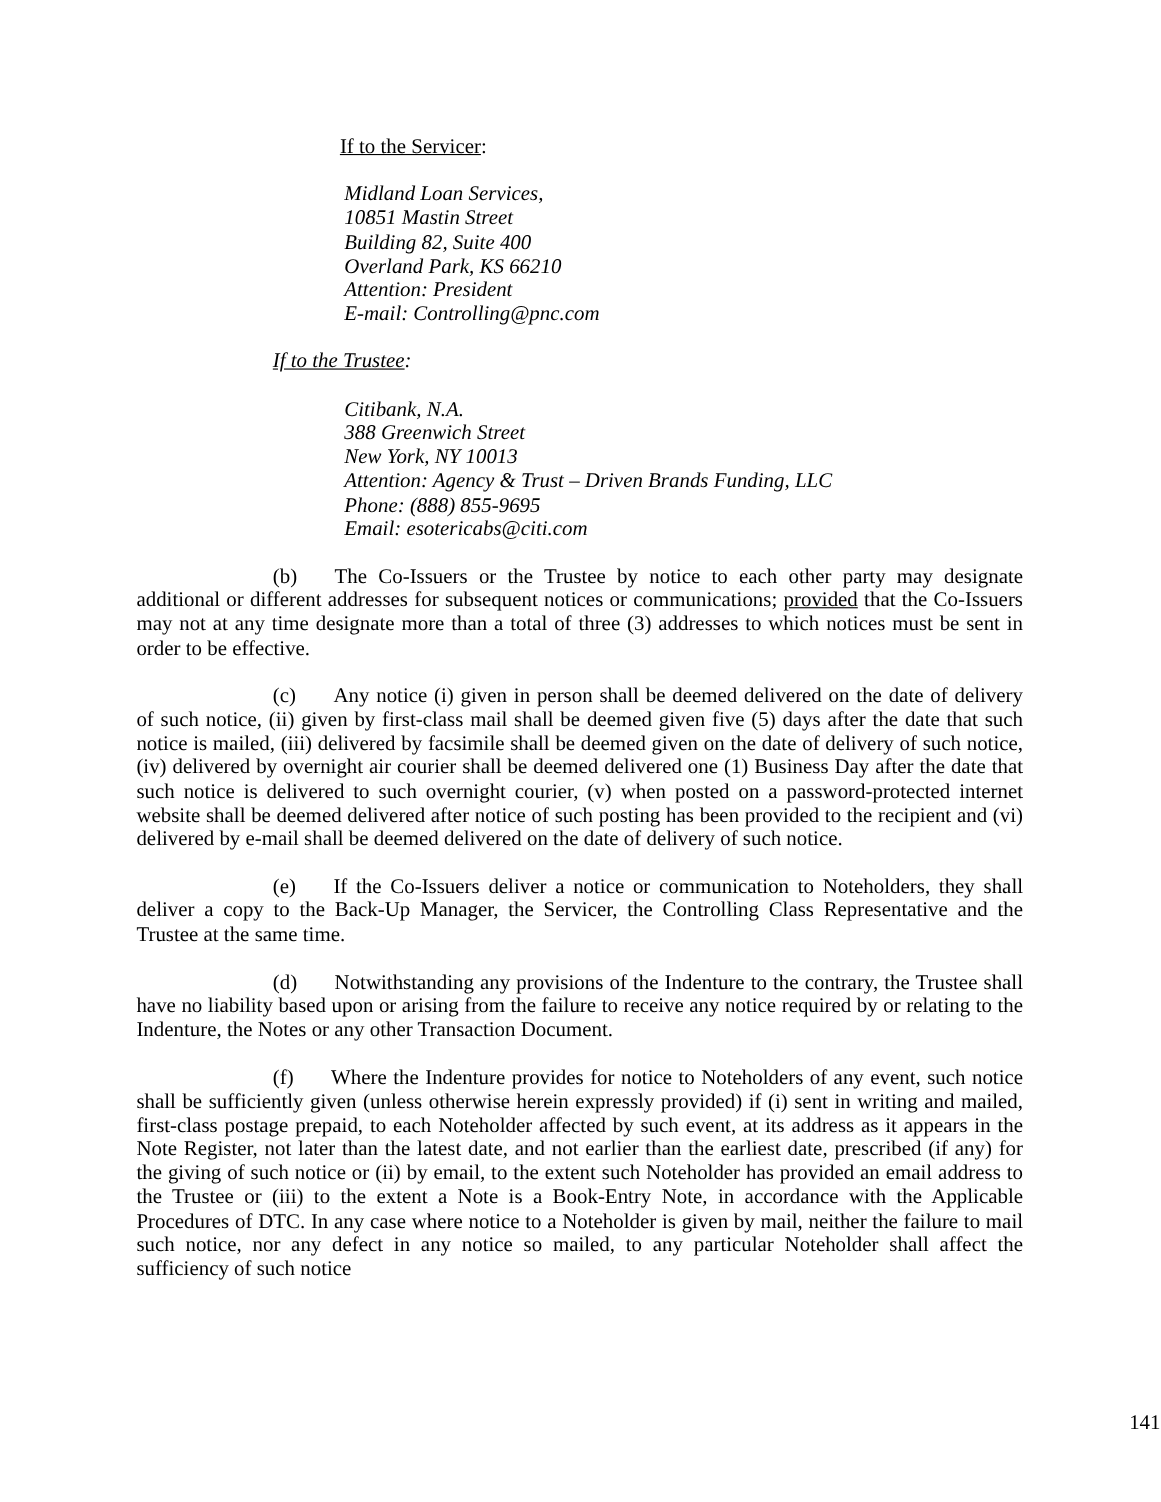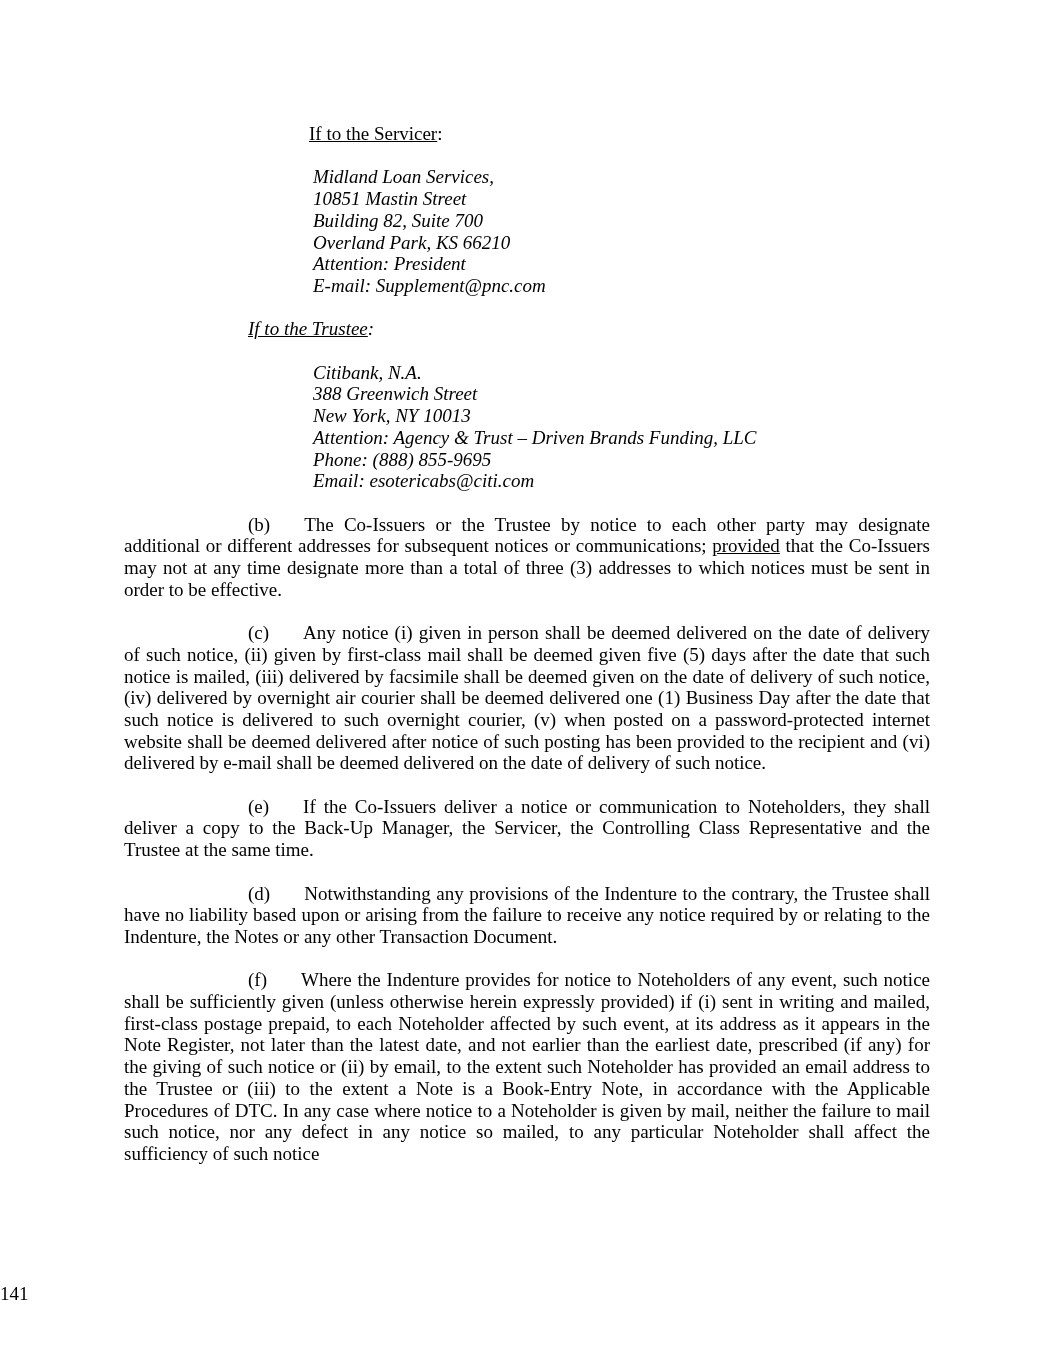--- a/index.html
+++ b/index.html
@@ -35,37 +35,37 @@
   }
   .tab {
     display: inline-block;
     width: 34px;                     
   }
   .page-number {
     position: absolute;
     top: 1283px;
     left: 0;
     right: 0;
-    text-align: left;
+    text-align: right;
   }
 </style>
 </head>
 <body>
 
 <div class="page">
 
   <section>
     <p class="h-deep mb"><span class="u">If to the Servicer</span><span>:</span></p>
     <div class="addr mb">
       <p>Midland Loan Services,</p>
       <p>10851 Mastin Street</p>
-      <p>Building 82, Suite 700</p>
+      <p>Building 82, Suite 400</p>
       <p>Overland Park, KS 66210</p>
       <p>Attention: President</p>
-      <p>E-mail: Supplement@pnc.com</p>
+      <p>E-mail: Controlling@pnc.com</p>
     </div>
   </section>
 
   <section>
     <p class="h-shallow mb"><span class="u">If to the Trustee</span><span>:</span></p>
     <div class="addr mb">
       <p>Citibank, N.A.</p>
       <p>388 Greenwich Street</p>
       <p>New York, NY 10013</p>
       <p>Attention: Agency &amp; Trust – Driven Brands Funding, LLC</p>

